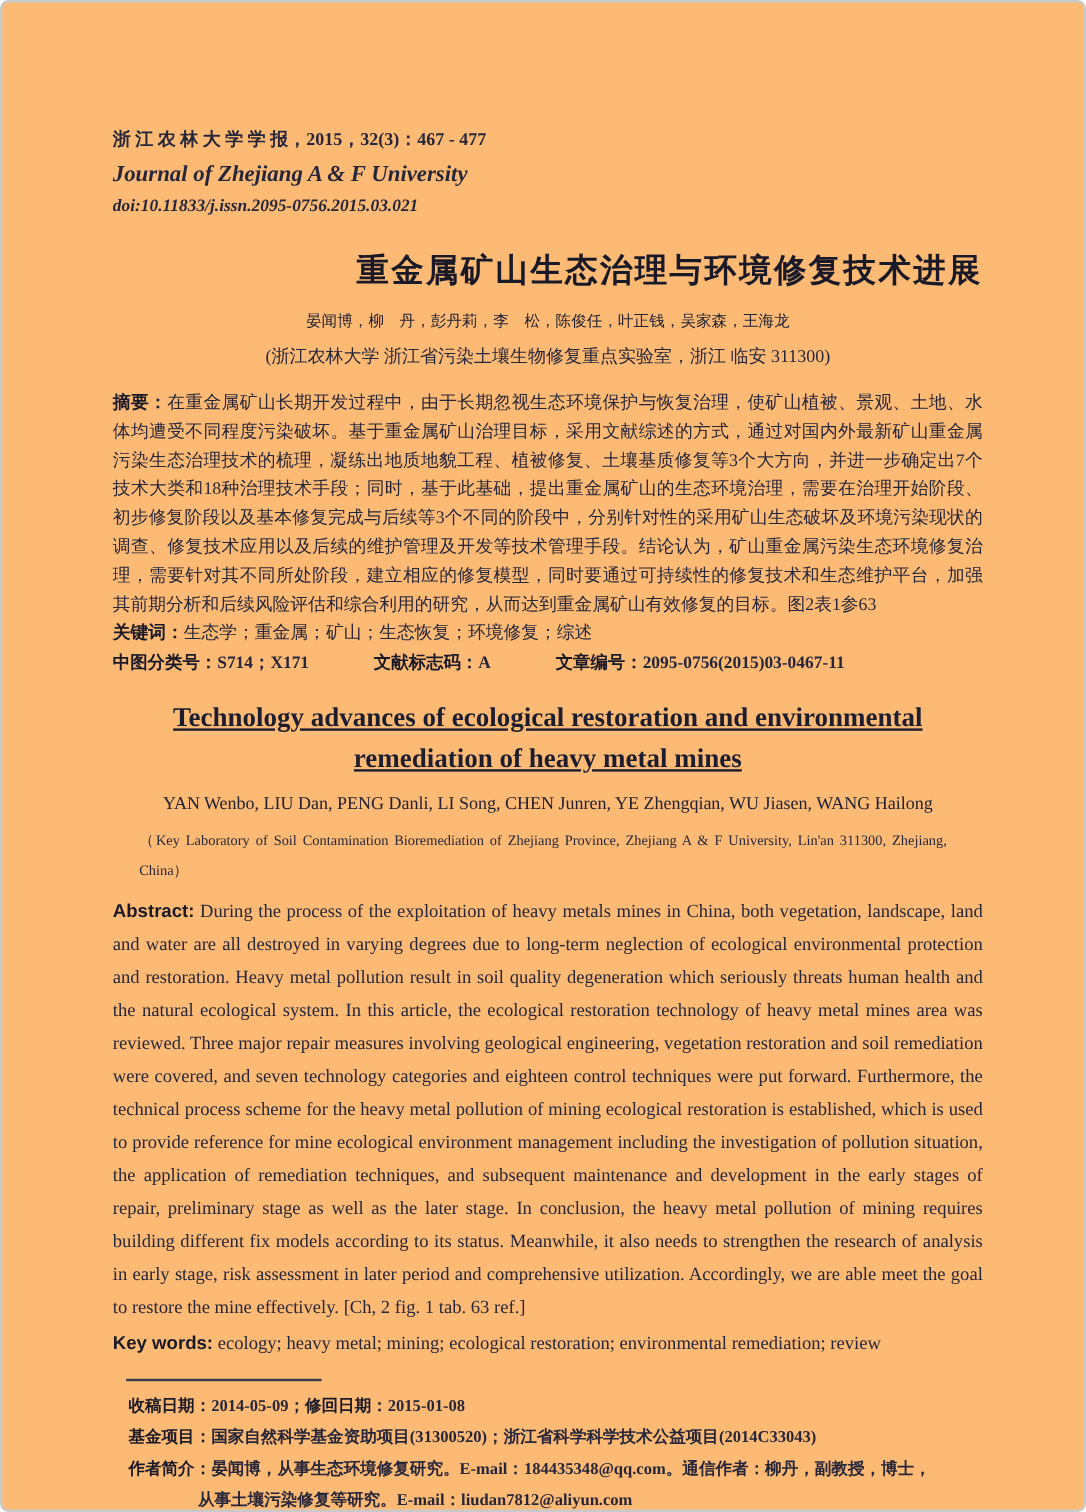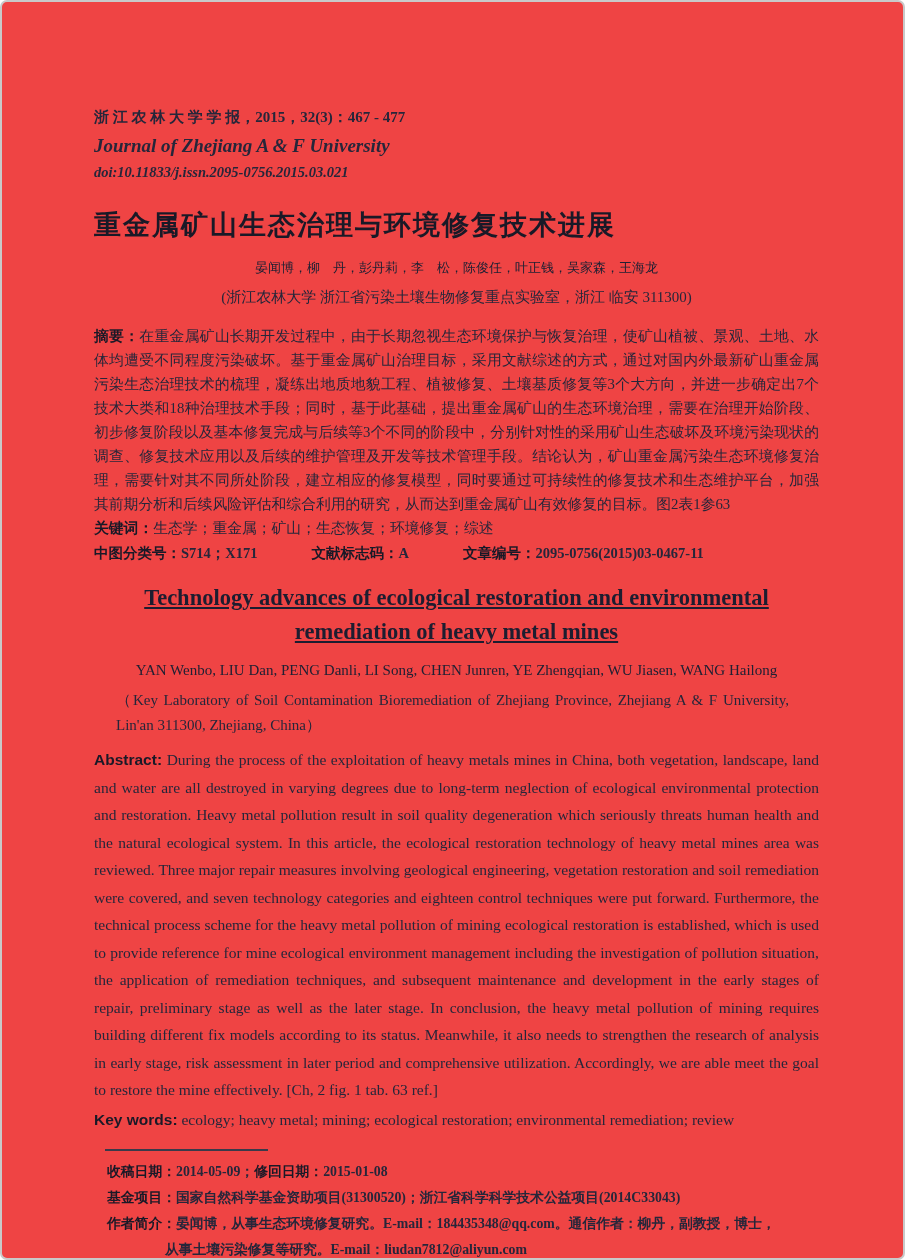--- a/index.html
+++ b/index.html
@@ -1,34 +1,34 @@
 <!DOCTYPE html>
 <html><head>
 <meta charset="utf-8">
 <style>
   html, body { margin: 0; padding: 0; background: #ffffff; }
   .page {
     width: 905px; height: 1260px; box-sizing: border-box;
-    background: #ef4444;
+    background: #fdba74;
     border: 2px solid #c9c9c9; border-radius: 7px;
     padding: 104px 84px 0 92px;
     font-family: "Liberation Serif", serif;
     color: #26263a;
     overflow: hidden;
   }
   
   .jline { font-size: 15px; line-height: 22px; font-weight: 600; }
   .jline .vol { font-weight: 700; }
   .jen { font-size: 19px; font-style: italic; font-weight: 600; margin-top: 7px; }
   .doi { font-size: 14.5px; font-weight: 600; margin-top: 7px; font-style: italic; }
   
   .title-zh {
     font-family: "Liberation Sans", sans-serif;
     font-size: 27px; font-weight: 700; letter-spacing: 2px;
-    text-align: left; color: #191927;
+    text-align: right; color: #191927;
     margin: 26px 0 0 0;
   }
   .authors-zh { text-align: center; font-size: 13px; margin-top: 16px; color: #202033; }
   .affil-zh { text-align: center; font-size: 15px; margin-top: 11px; }
   
   .abs-zh {
     font-size: 14.8px; line-height: 24px; text-align: justify;
     margin: 17px 0 0 0;
   }
   .lbl-zh {
@@ -40,21 +40,21 @@
   .meta-line .seg { margin-right: 54px; }
   .meta-line .seg:last-child { margin-right: 0; }
   .meta-line .val { font-weight: 700; }
   
   .title-en {
     font-size: 22.5px; line-height: 34px; font-weight: 600;
     text-align: center; color: #1d1d30; margin: 16px 0 0 0; text-decoration: underline;
   }
   .authors-en { text-align: center; font-size: 15px; margin-top: 13px; color: #202033; }
   .affil-en {
-    font-size: 15px; line-height: 25px; margin-top: 9px;
+    font-size: 12px; line-height: 25px; margin-top: 9px;
     padding-left: 22px; padding-right: 30px; text-align: justify;
   }
   
   .abs-en {
     font-size: 15.5px; line-height: 27.5px; text-align: justify;
     margin: 8px 0 0 0;
   }
   .lbl-en { font-family: "Liberation Sans", sans-serif; font-weight: 700; color: #191927; }
   .kw-en { font-size: 15.5px; line-height: 27.5px; margin: 2px 0 0 0; }
   

